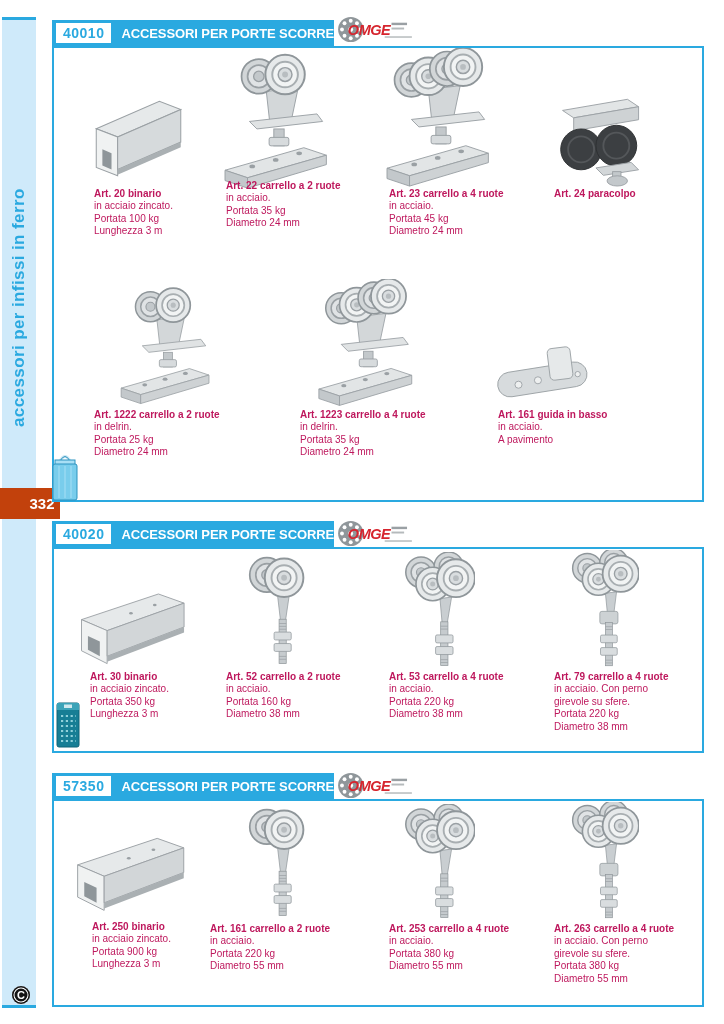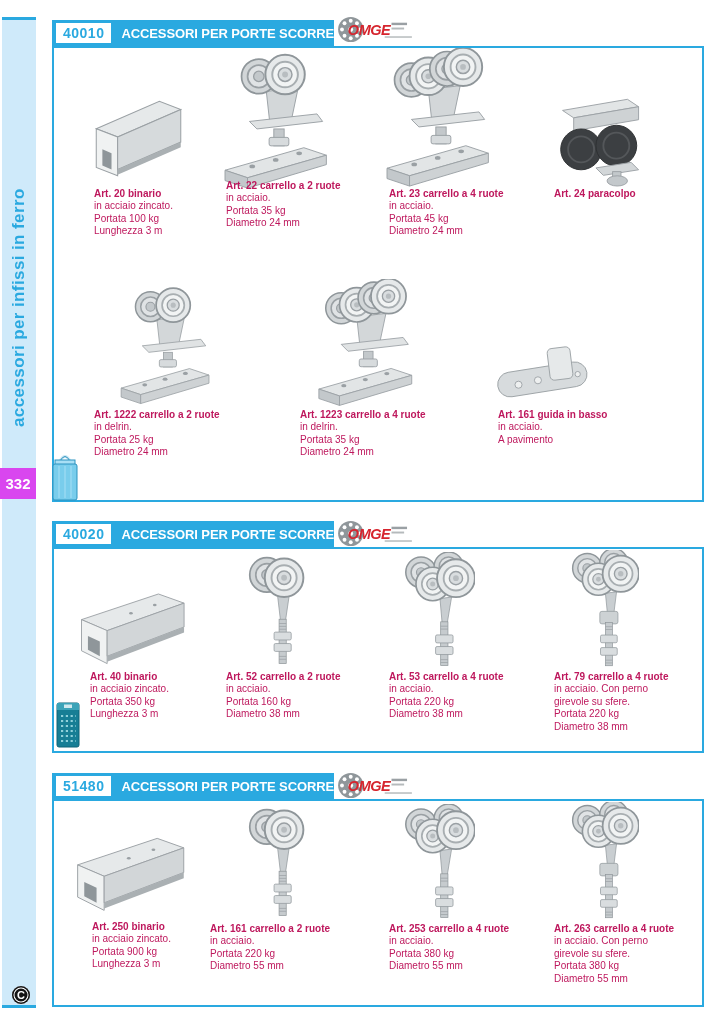--- a/index.html
+++ b/index.html
@@ -13,22 +13,22 @@
     position:absolute;left:2px;top:17px;width:34px;height:985px;
     background:#cfeafa;border-top:3px solid #2aa9e0;border-bottom:3px solid #2aa9e0;
   }
   .sidebar-text{
     position:absolute;left:2px;top:128px;width:34px;height:360px;
     display:flex;align-items:center;justify-content:center;
     writing-mode:vertical-rl;transform:rotate(180deg);
     color:#2aa9e0;font-weight:bold;font-size:17px;letter-spacing:.4px;white-space:nowrap;
   }
   .page-badge{
-    position:absolute;left:0;top:468px;width:36px;height:31px;background:#d946ef;
-    color:#fff;font-weight:bold;font-size:15px;display:flex;align-items:center;justify-content:center;
+    position:absolute;left:0;top:488px;width:36px;height:31px;background:#c2410c;
+    color:#fff;font-weight:bold;font-size:15px;display:flex;align-items:center;justify-content:center;padding-left:24px;
   }
   .copyright{
     position:absolute;left:12px;top:986px;width:18px;height:18px;border-radius:50%;
     background:#141414;color:#fff;font-weight:bold;font-size:11px;
     display:flex;align-items:center;justify-content:center;
     box-shadow:inset 0 0 0 1.5px #141414, inset 0 0 0 2.5px #ffffff;
   }
   
   .hbar{
     position:absolute;left:52px;width:282px;height:26px;background:#2aa9e0;
@@ -296,21 +296,21 @@
       <use href="#g-hanger2" xlink:href="#g-hanger2"></use>
     </svg>
   <svg class="pimg" style="left:348px;top:3px" width="73" height="120" viewBox="0 0 100 165">
       <use href="#g-hanger4" xlink:href="#g-hanger4"></use>
     </svg>
   <svg class="pimg" style="left:515px;top:1px" width="70" height="122" viewBox="0 0 100 175">
       <use href="#g-hanger4s" xlink:href="#g-hanger4s"></use>
     </svg>
 
   <div class="prod" style="left:36px;top:122px">
-    <div class="ptitle">Art. 40 binario</div>
+    <div class="ptitle">Art. 30 binario</div>
     <div>in acciaio zincato.</div>
     <div>Portata 350 kg</div>
     <div>Lunghezza 3 m</div>
   </div>
   <div class="prod" style="left:172px;top:122px">
     <div class="ptitle">Art. 52 carrello a 2 ruote</div>
     <div>in acciaio.</div>
     <div>Portata 160 kg</div>
     <div>Diametro 38 mm</div>
   </div>
@@ -327,21 +327,21 @@
     <div>Portata 220 kg</div>
     <div>Diametro 38 mm</div>
   </div>
 
   <svg class="pimg over" style="left:0px;top:148px" width="28" height="52" viewBox="0 0 28 52">
       <use href="#g-pkg-teal" xlink:href="#g-pkg-teal"></use>
     </svg>
 </div>
 
 <div class="hbar" style="top:773px">
-  <span class="code-box">51480</span>
+  <span class="code-box">57350</span>
   <span class="bar-title">ACCESSORI PER PORTE SCORREVOLI</span>
 </div>
 <svg class="omge" style="top:769px" viewBox="0 0 80 34">
     <use href="#g-omge" xlink:href="#g-omge"></use>
   </svg>
 
 <div class="sbox" style="top:799px;height:208px">
   <svg class="pimg" style="left:16px;top:26px" width="128" height="90" viewBox="0 0 135 95">
       <use href="#g-rail-large" xlink:href="#g-rail-large"></use>
     </svg>

